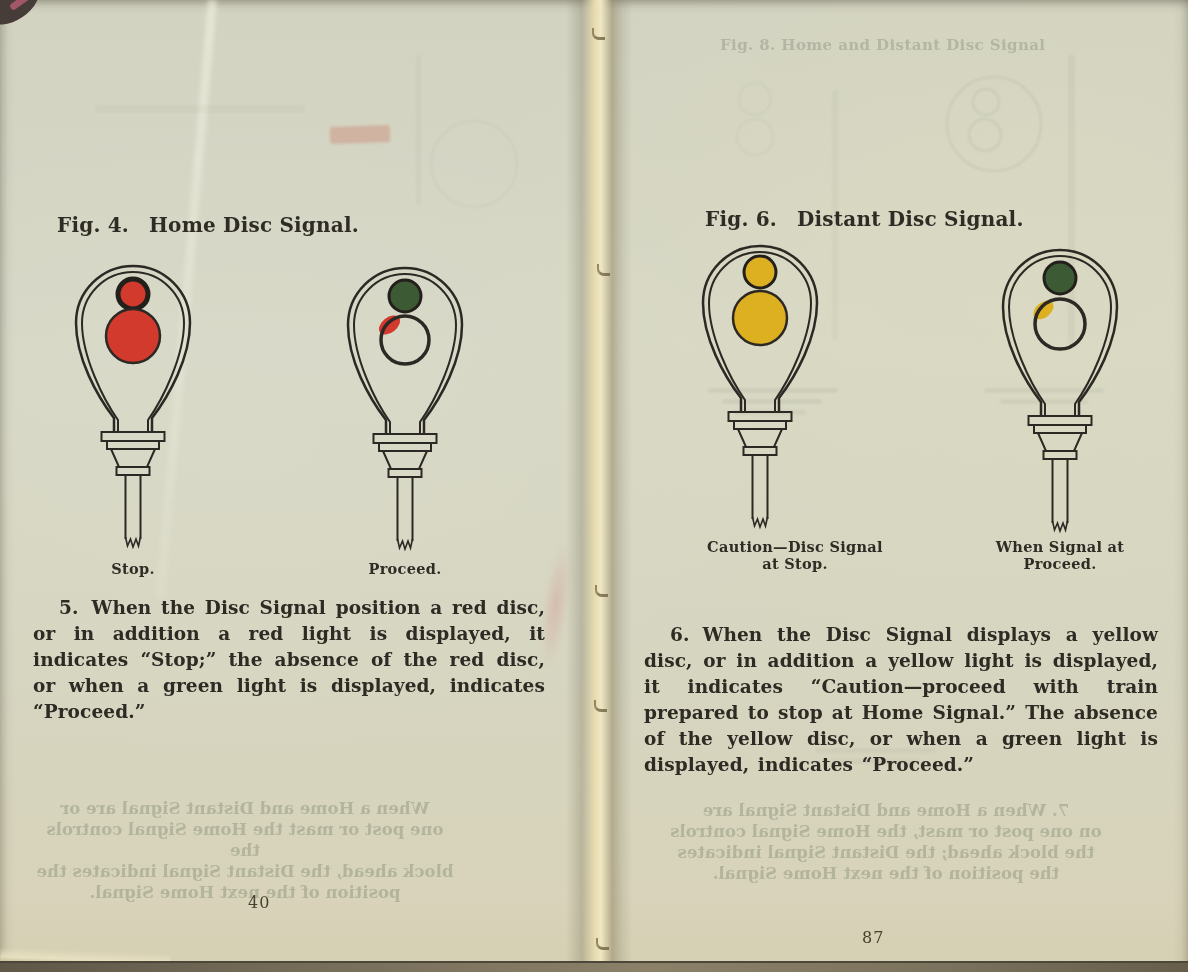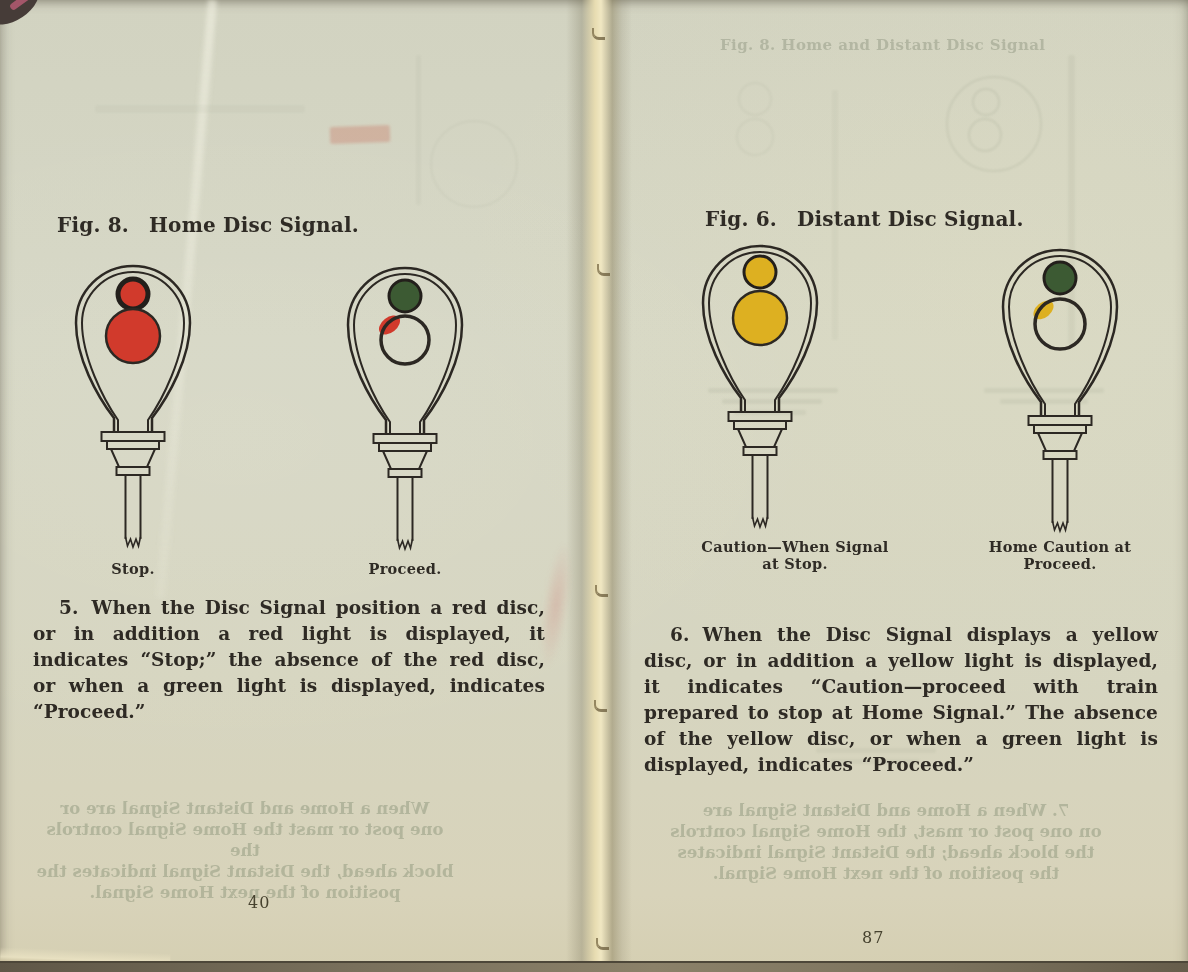--- a/index.html
+++ b/index.html
@@ -116,21 +116,21 @@
   <div class="smudge-pink"></div>
 
   <section class="page page-left">
 
     <div class="ghost-red-banner"></div>
     <div class="ghost-shape ghost-circle" style="left:430px; top:120px; width:84px; height:84px; opacity:.16;"></div>
     <div class="ghost-shape ghost-bar" style="left:416px; top:55px; width:5px; height:150px; opacity:.16;"></div>
     <div class="ghost-shape ghost-bar" style="left:95px; top:105px; width:210px; height:8px; opacity:.14;"></div>
 
     <h2 class="fig-heading" style="left:57px; top:196px;">
-      <span class="fig-no">Fig. 8.</span><span>Home Disc Signal.</span>
+      <span class="fig-no">Fig. 4.</span><span>Home Disc Signal.</span>
     </h2>
 
     <svg class="signal-svg" style="left:53px; top:248px;" width="160" height="312" viewBox="0 0 160 312">
       <path d="M 61 184 L 61 170 C 44 148 23 110 23 75 A 57 57 0 0 1 137 75 C 137 110 116 148 99 170 L 99 184" fill="none" stroke="#2c2823" stroke-width="2.5"></path>
       <path d="M 65 184 L 65 172 C 50 151 29 108 29 75 A 51 51 0 0 1 131 75 C 131 108 110 151 95 172 L 95 184" fill="none" stroke="#2c2823" stroke-width="2"></path>
       <circle cx="80" cy="46" r="15" stroke="#231f1b" stroke-width="5" fill="#d13a2c"></circle>
       <circle cx="80" cy="88" r="27" stroke="#2c2823" stroke-width="2.5" fill="#d13a2c"></circle>
       <rect x="48.5" y="184" width="63" height="9" fill="none" stroke="#2c2823" stroke-width="2"></rect>
       <rect x="54" y="193" width="52" height="8" fill="none" stroke="#2c2823" stroke-width="2"></rect>
       <path d="M 58 201 L 66 219 L 94 219 L 102 201" fill="none" stroke="#2c2823" stroke-width="2"></path>
@@ -198,39 +198,39 @@
       <circle cx="80" cy="44" r="16" stroke="#231f1b" stroke-width="3" fill="#ddb021"></circle>
       <circle cx="80" cy="90" r="27" stroke="#2c2823" stroke-width="2.5" fill="#ddb021"></circle>
       <rect x="48.5" y="184" width="63" height="9" fill="none" stroke="#2c2823" stroke-width="2"></rect>
       <rect x="54" y="193" width="52" height="8" fill="none" stroke="#2c2823" stroke-width="2"></rect>
       <path d="M 58 201 L 66 219 L 94 219 L 102 201" fill="none" stroke="#2c2823" stroke-width="2"></path>
       <rect x="63.5" y="219" width="33" height="8" fill="none" stroke="#2c2823" stroke-width="2"></rect>
       <path d="M 72.5 227 V 291 M 87.5 227 V 291" fill="none" stroke="#2c2823" stroke-width="2"></path>
       <path d="M 72.5 289 l 2 9 l 3 -7 l 2.5 8 l 3 -8 l 2.5 7 l 2 -9" fill="none" stroke="#2c2823" stroke-width="1.6"></path>
     </svg>
     <div class="sig-label" style="left:84px; top:538px; width:190px;">
-      <div>Caution—When Signal</div>
+      <div>Caution—Disc Signal</div>
       <div>at Stop.</div>
     </div>
 
     <svg class="signal-svg" style="left:364px; top:232px;" width="160" height="312" viewBox="0 0 160 312">
       <path d="M 61 184 L 61 170 C 44 148 23 110 23 75 A 57 57 0 0 1 137 75 C 137 110 116 148 99 170 L 99 184" fill="none" stroke="#2c2823" stroke-width="2.5"></path>
       <path d="M 65 184 L 65 172 C 50 151 29 108 29 75 A 51 51 0 0 1 131 75 C 131 108 110 151 95 172 L 95 184" fill="none" stroke="#2c2823" stroke-width="2"></path>
       <circle cx="80" cy="46" r="16" stroke="#231f1b" stroke-width="3" fill="#3c5a33"></circle>
       <ellipse cx="63.5" cy="78" rx="11.5" ry="7.5" transform="rotate(-40 63.5 78)" stroke="none" fill="#ddb021"></ellipse>
       <circle cx="80" cy="92" r="25" fill="none" stroke="#2c2823" stroke-width="3.5"></circle>
       <rect x="48.5" y="184" width="63" height="9" fill="none" stroke="#2c2823" stroke-width="2"></rect>
       <rect x="54" y="193" width="52" height="8" fill="none" stroke="#2c2823" stroke-width="2"></rect>
       <path d="M 58 201 L 66 219 L 94 219 L 102 201" fill="none" stroke="#2c2823" stroke-width="2"></path>
       <rect x="63.5" y="219" width="33" height="8" fill="none" stroke="#2c2823" stroke-width="2"></rect>
       <path d="M 72.5 227 V 291 M 87.5 227 V 291" fill="none" stroke="#2c2823" stroke-width="2"></path>
       <path d="M 72.5 289 l 2 9 l 3 -7 l 2.5 8 l 3 -8 l 2.5 7 l 2 -9" fill="none" stroke="#2c2823" stroke-width="1.6"></path>
     </svg>
     <div class="sig-label" style="left:364px; top:538px; width:160px;">
-      <div>Home Caution at</div>
+      <div>When Signal at</div>
       <div>Proceed.</div>
     </div>
 
     <p class="para" style="left:28px; top:592px; width:514px;margin-top:30px;">
       <span class="pnum">6.</span><span>When the Disc Signal displays a yellow disc, or in addition a yellow light is displayed, it indicates “Caution—proceed with train prepared to stop at Home Signal.”  The absence of the yellow disc, or when a green light is displayed, indicates “Proceed.”</span>
     </p>
 
     <div class="ghost-text mirrored" style="left:30px; top:800px; width:480px;">
       <div>7.  When a Home and Distant Signal are</div>
       <div>on one post or mast, the Home Signal controls</div>

